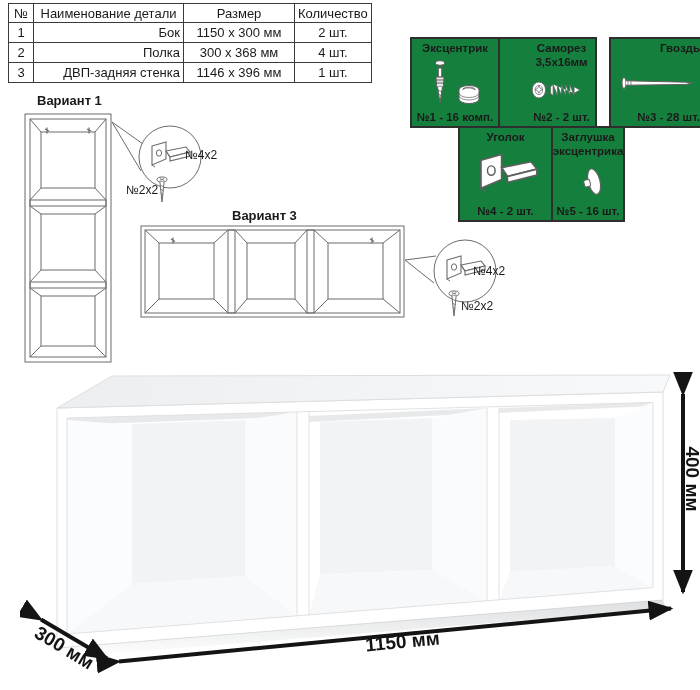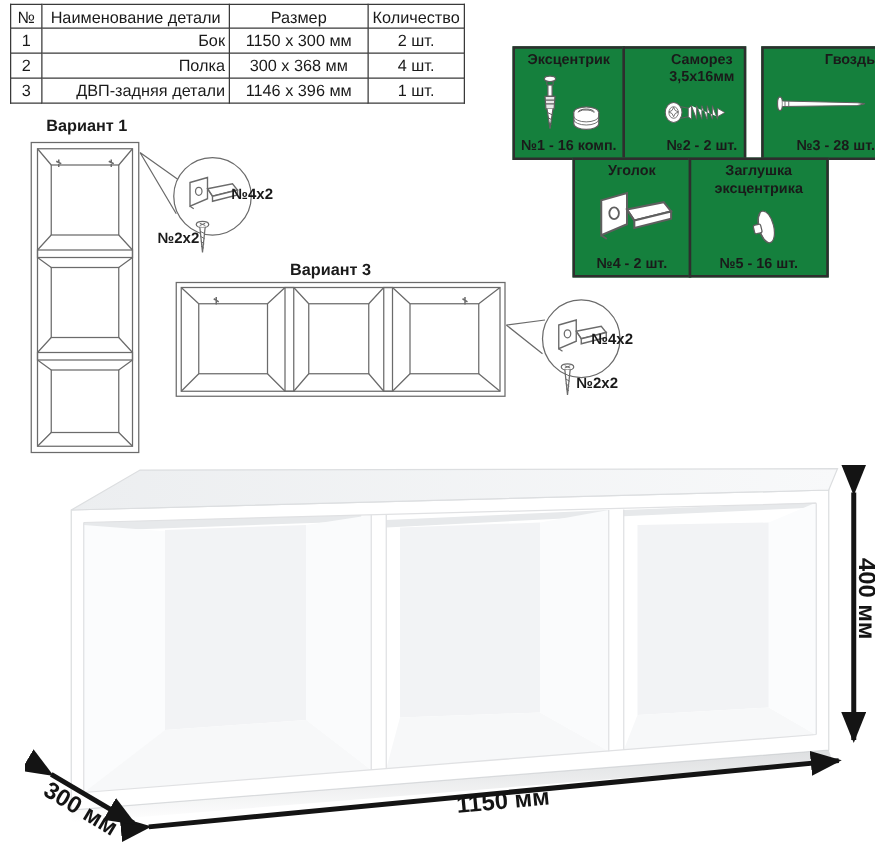--- a/index.html
+++ b/index.html
@@ -20,21 +20,21 @@
 
   
   .hw-cell { position:absolute; border:2px solid #2e2e2e; background:#15803d;
       display:flex; flex-direction:column; align-items:center; }
   .hw-title { font-size:11.5px; font-weight:bold; line-height:1.18; text-align:center; margin-top:3px; }
   .hw-icon  { flex:1 1 auto; display:flex; align-items:center; justify-content:center; width:100%; }
   .hw-count { font-size:11.5px; font-weight:bold; margin-bottom:3px; }
 
   
   .variant-label { position:absolute; font-size:13px; font-weight:bold; white-space:nowrap; }
-  .callout-label { position:absolute; font-size:12px; font-weight:bold; white-space:nowrap; }
+  .callout-label { position:absolute; font-size:12px; font-weight:normal; white-space:nowrap; }
   .tech-svg { position:absolute; color:#6b6b6b; }
 
   
   #shelf3d { position:absolute; left:20px; top:368px; }
   .dim-label { position:absolute; font-size:19px; font-weight:bold; color:#141414;
       text-align:center; white-space:nowrap; }
   #dim-width  { left:330px; top:631px; width:145px; transform:rotate(-5.4deg); }
   #dim-height { left:642px; top:468px; width:100px; transform:rotate(90deg); }
   #dim-depth  { left:16px;  top:637px; width:96px;  transform:rotate(31deg); }
 </style>
@@ -82,21 +82,21 @@
       <td>2 шт.</td>
     </tr>
     <tr>
       <td>2</td>
       <td class="cell-name">Полка</td>
       <td>300 x 368 мм</td>
       <td>4 шт.</td>
     </tr>
     <tr>
       <td>3</td>
-      <td class="cell-name">ДВП-задняя детали</td>
+      <td class="cell-name">ДВП-задняя стенка</td>
       <td>1146 x 396 мм</td>
       <td>1 шт.</td>
     </tr>
   </tbody>
     </table>
 
   <div class="hw-cell" style="left:410px;top:37px;width:90px;height:91px;">
     <div class="hw-title">
       <div>Эксцентрик</div>
       <div></div>
@@ -158,21 +158,21 @@
       <div></div>
     </div>
     <div class="hw-icon">
       <svg width="66" height="50" viewBox="0 0 44 34" style="color:#5f5f5f">
         <use href="#sym-bracket"></use>
       </svg>
     </div>
     <div class="hw-count">№4 - 2 шт.</div>
   </div>
 
-  <div class="hw-cell" style="left:551px;top:126px;width:112px;height:96px;">
+  <div class="hw-cell" style="left:551px;top:126px;width:74px;height:96px;">
     <div class="hw-title">
       <div>Заглушка</div>
       <div>эксцентрика</div>
     </div>
     <div class="hw-icon">
       <svg width="60" height="40" viewBox="0 0 60 40" style="color:#5f5f5f">
         <g transform="rotate(-14 34 20)">
           <ellipse cx="36" cy="20" rx="6" ry="13" fill="#fff" stroke="currentColor"></ellipse>
           <path d="M34,8.2 a6,13 0 0 0 0,23.6" fill="none" stroke="currentColor" stroke-width="0.8"></path>
           <rect x="26" y="16.5" width="6" height="7" rx="1.5" fill="#fff" stroke="currentColor"></rect>

